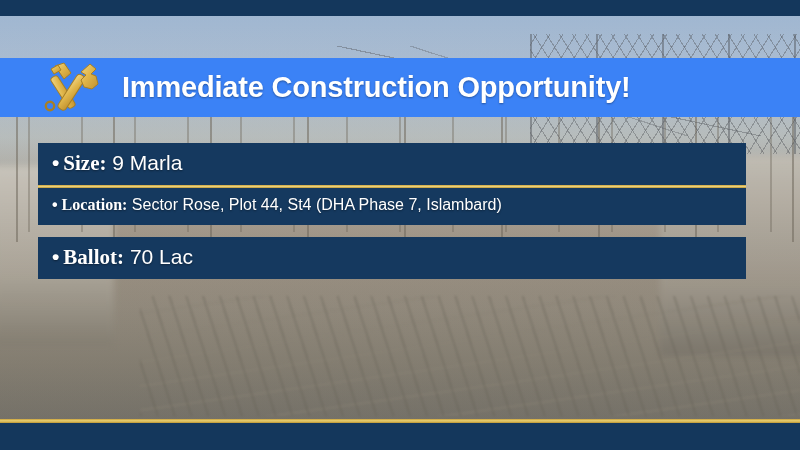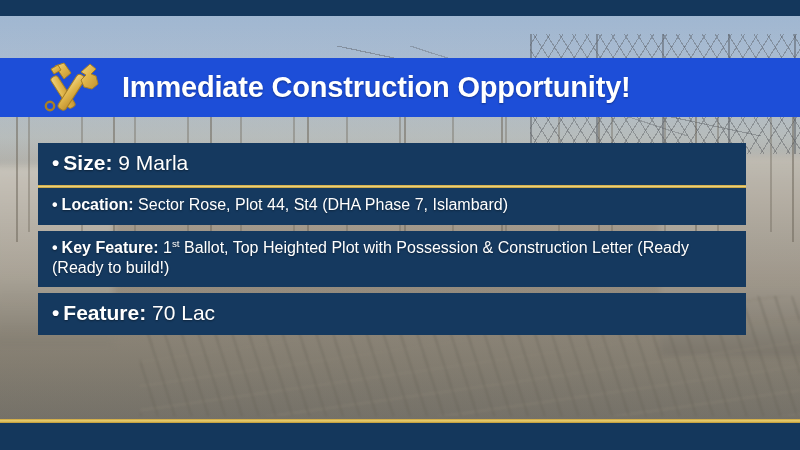--- a/index.html
+++ b/index.html
@@ -125,21 +125,21 @@
     position: absolute; left: 0; top: 423px;
     width: 800px; height: 27px;
     background: #14375c;
   }
 
   
   .header-band {
     position: absolute;
     left: 0; top: 58px;
     width: 800px; height: 59px;
-    background: #1d4ed8;
+    background: #3b82f6;
     display: flex;
     align-items: center;
   }
   .tools-icon {
     width: 74px;
     height: 56px;
     margin-left: 34px;
     flex: none;
     display: block;
   }
@@ -163,21 +163,21 @@
   .box {
     background: #15395f;
     color: #ffffff;
     padding: 7px 14px 9px 14px;
     line-height: 1.26;
   }
   .box p {
     font-size: 16px;
     text-shadow: 0 1px 2px rgba(0,0,0,.4);
   }
-  .box .lbl { font-weight: bold; }
+  .box .lbl { font-weight: bold; font-family: Liberation Serif, serif; }
   .bullet {
     font-weight: bold;
     margin-right: 4px;
   }
   .box-size p    { font-size: 21px; }
   .box-demand p  { font-size: 21px; }
 
   .sep-gold {
     height: 3px;
     background: linear-gradient(to bottom, #c9a23c, #e9d07a 50%, #bd9532);
@@ -248,32 +248,26 @@
 
     <div class="box box-location">
       <p>
         <span class="bullet">•</span><span class="lbl">Location:</span>
         <span>Sector Rose, Plot 44, St4 (DHA Phase 7, Islambard)</span>
       </p>
     </div>
 
     <div class="sep-gap"></div>
 
-    <div class="box box-keyfeature">
-      <p>
-        <span class="bullet">•</span><span class="lbl">Key Feature:</span>
-        <span>1</span><sup>st</sup><span> Ballot, Top Heighted Plot with Possession &amp; Construction Letter (Ready (Ready to build!)</span>
-      </p>
-    </div>
 
     <div class="sep-gap"></div>
 
     <div class="box box-demand">
       <p>
-        <span class="bullet">•</span><span class="lbl">Feature:</span>
+        <span class="bullet">•</span><span class="lbl">Ballot:</span>
         <span>70 Lac</span>
       </p>
     </div>
 
   </div>
 
   <div class="rule-bottom"></div>
   <div class="band-bottom"></div>
 
 </div>

